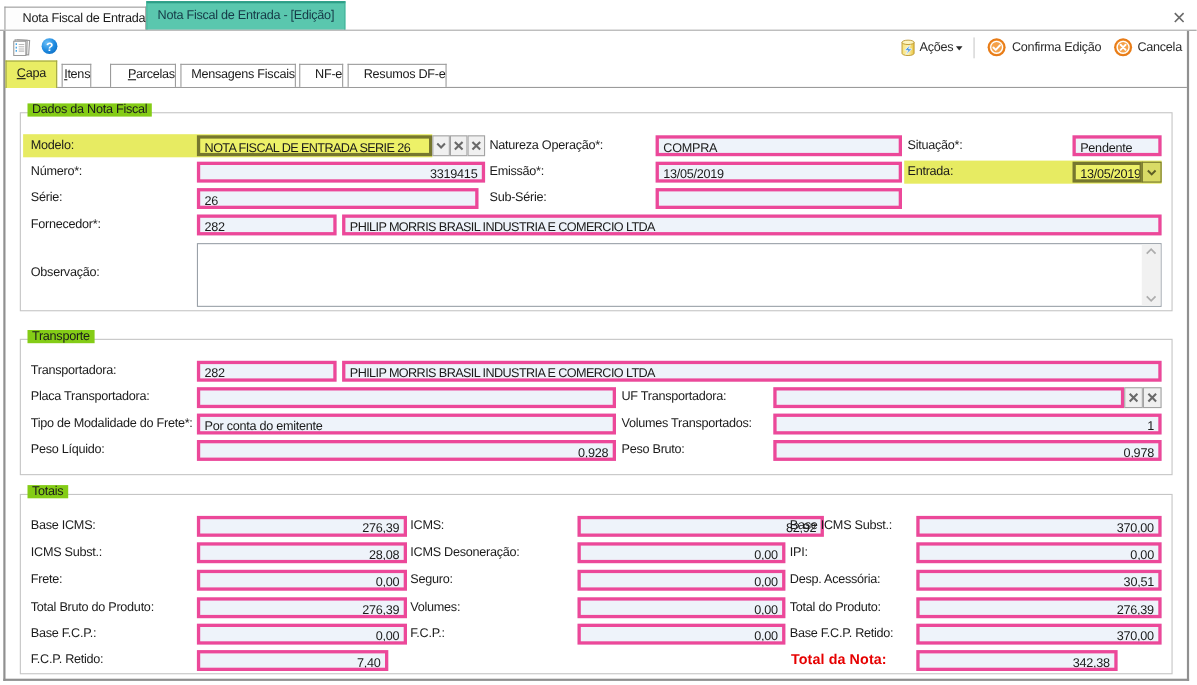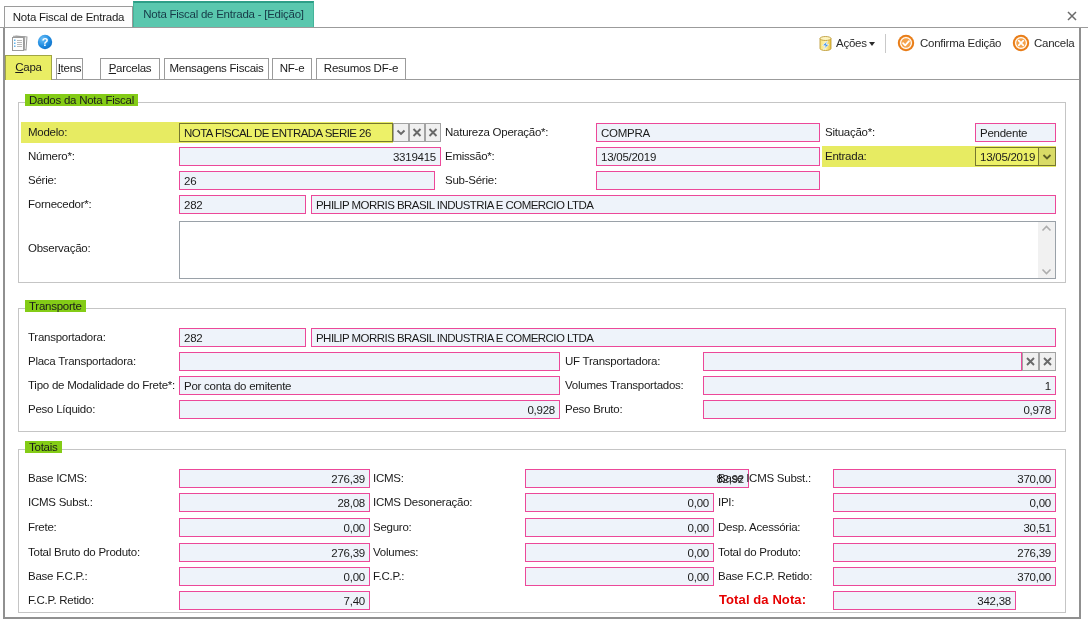--- a/index.html
+++ b/index.html
@@ -1,24 +1,24 @@
 <!DOCTYPE html>
 <html><head><meta charset="utf-8"><style>
 *{margin:0;padding:0;box-sizing:border-box}
 html,body{width:1088px;height:623px;background:#fff;overflow:hidden}
 body{font-family:"Liberation Sans",sans-serif;font-size:11.5px;letter-spacing:-0.25px;color:#1b1b1b;position:relative}
 .ab{position:absolute}
-.fld{position:absolute;background:#eef3fa;border:1px solid #ec4899;line-height:18px;padding:0 4px;white-space:nowrap;overflow:hidden}
+.fld{position:absolute;background:#eef3fa;border:3px solid #ec4899;line-height:18px;padding:0 4px;white-space:nowrap;overflow:hidden}
 .fr{text-align:right}
 .lbl{position:absolute;white-space:nowrap}
 .fs{position:absolute;border:1px solid #c5c5c5}
 .leg{position:absolute;background:#84cc16;padding:0 4px;white-space:nowrap}
 .tight{letter-spacing:-0.55px}
 .btn{position:absolute;background:#f0f0f0;border:1px solid #a3a3a3;color:#6b6b6b;font-weight:bold;text-align:center;font-size:10px;line-height:16px}
-.tab{position:absolute;background:#fff;border:1px solid #9b9b9b;border-bottom:none;text-align:center}
+.tab{position:absolute;background:#fff;border:1px solid #9b9b9b;border-bottom:none;text-align:right}
 </style></head><body>
 
 <div class="tab" style="left:4px;top:6px;width:129px;height:21px;line-height:20px;background:#fdfdfd">Nota Fiscal de Entrada</div>
 <div class="ab" style="left:133px;top:1px;width:181px;height:26px;background:#5ac7ae;border-top:2px solid #2d9e87;border-left:1px solid #44b49a;border-right:1px solid #44b49a;text-align:center;line-height:23px;color:#163a47">Nota Fiscal de Entrada - [Edição]</div>
 <div class="ab" style="left:0;top:27px;width:1088px;height:1px;background:#9b9b9b"></div>
 <svg class="ab" style="left:1065px;top:9px" width="14" height="14" viewBox="0 0 14 14">
     <path d="M3 3 L11 11 M11 3 L3 11" stroke="#6a6a6a" stroke-width="1.5"></path>
   </svg>
 <div class="ab" style="left:3px;top:28px;width:1078px;height:591px;border:2px solid #909090;border-top:none;background:#fff"></div>
 <svg class="ab" style="left:11px;top:34px" width="17" height="17" viewBox="0 0 17 17">
@@ -175,14 +175,14 @@
 <div class="fld fr" style="left:525px;top:543px;width:189px;height:19px">0,00</div>
 <div class="lbl" style="left:718px;top:546px">Total do Produto:</div>
 <div class="fld fr" style="left:833px;top:543px;width:223px;height:19px">276,39</div>
 <div class="lbl" style="left:28px;top:570px">Base F.C.P.:</div>
 <div class="fld fr" style="left:179px;top:567px;width:191px;height:19px">0,00</div>
 <div class="lbl" style="left:373px;top:570px">F.C.P.:</div>
 <div class="fld fr" style="left:525px;top:567px;width:189px;height:19px">0,00</div>
 <div class="lbl" style="left:718px;top:570px">Base F.C.P. Retido:</div>
 <div class="fld fr" style="left:833px;top:567px;width:223px;height:19px">370,00</div>
 <div class="lbl" style="left:28px;top:594px">F.C.P. Retido:</div>
-<div class="fld fr" style="left:179px;top:591px;width:191px;height:19px">7,40</div>
+<div class="fld fr" style="left:179px;top:591px;width:174px;height:19px">7,40</div>
 <div class="lbl" style="left:719px;top:592px;color:#e60000;font-weight:bold;font-size:13px;letter-spacing:0.1px">Total da Nota:</div>
 <div class="fld fr" style="left:833px;top:591px;width:183px;height:19px">342,38</div>
 </body></html>

